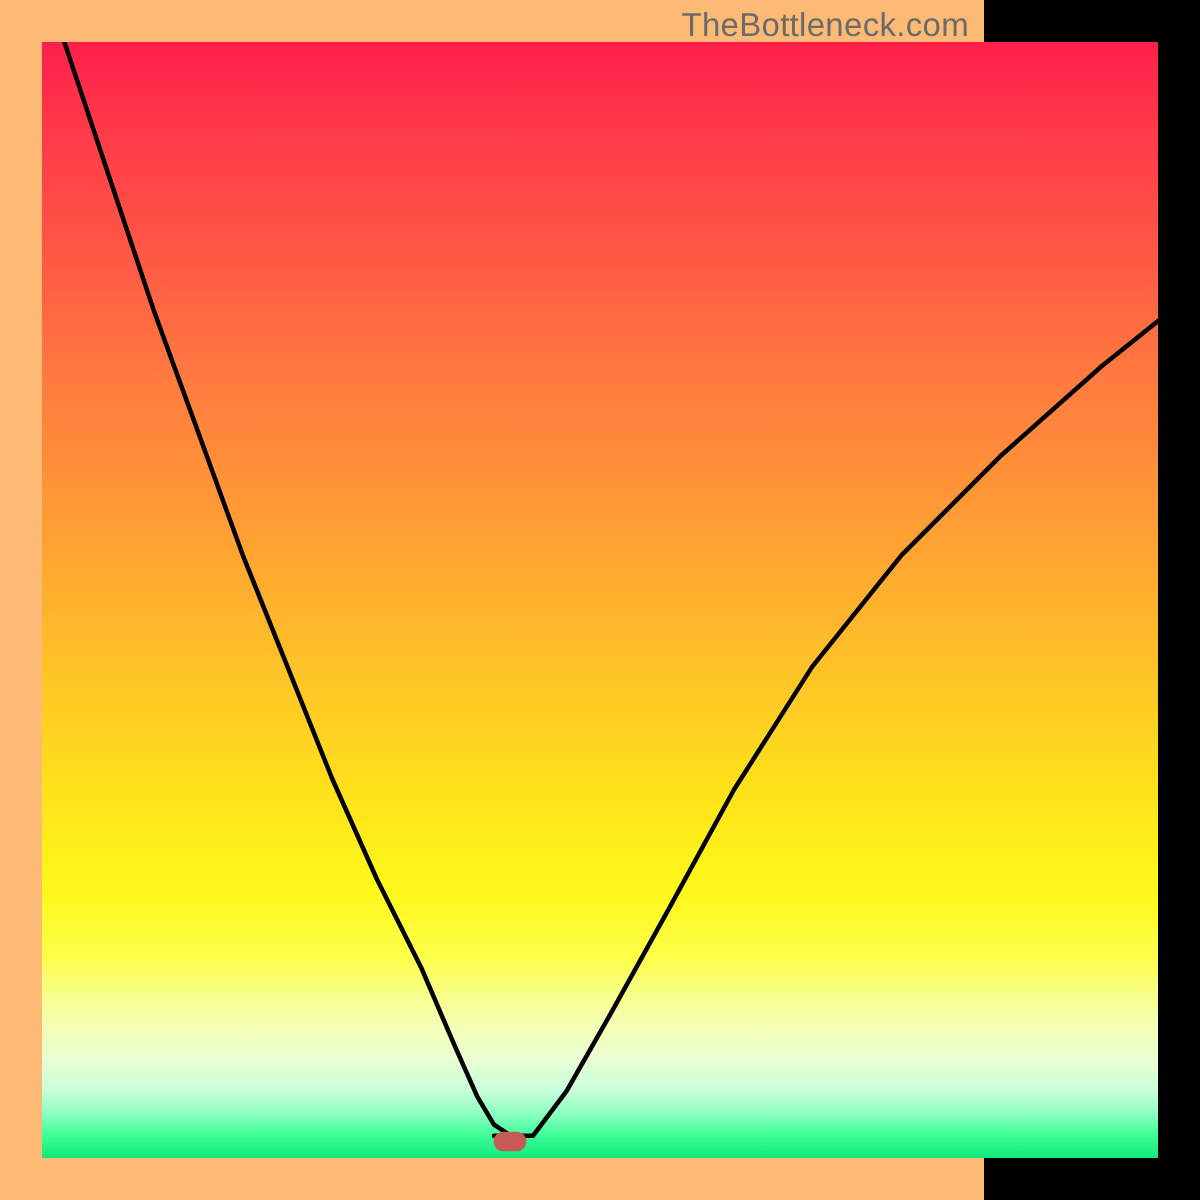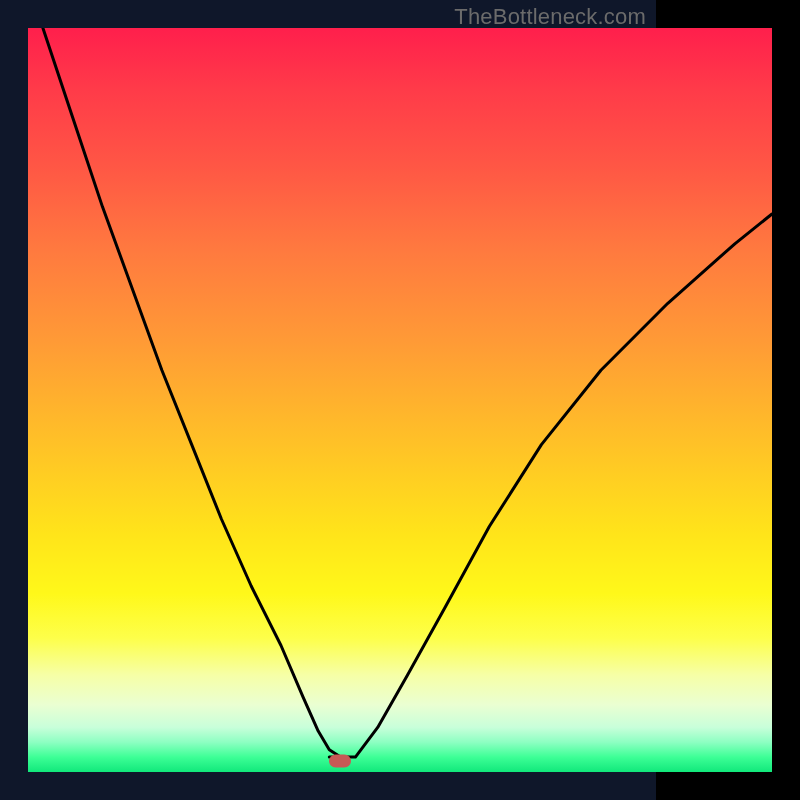--- a/index.html
+++ b/index.html
@@ -9,21 +9,21 @@
     height: 800px;
     background: #000;
     overflow: hidden;
   }
   .frame {
     position: absolute;
     left: 0;
     top: 0;
     width: 656px;
     height: 800px;
-    background: #0f172a;
+    background: #fdba74;
   }
   .plot {
     position: absolute;
     left: 28px;
     top: 28px;
     width: 744px;
     height: 744px;
     background: linear-gradient(to bottom,
       #ff1f4c 0%,
       #ff3a49 8%,

